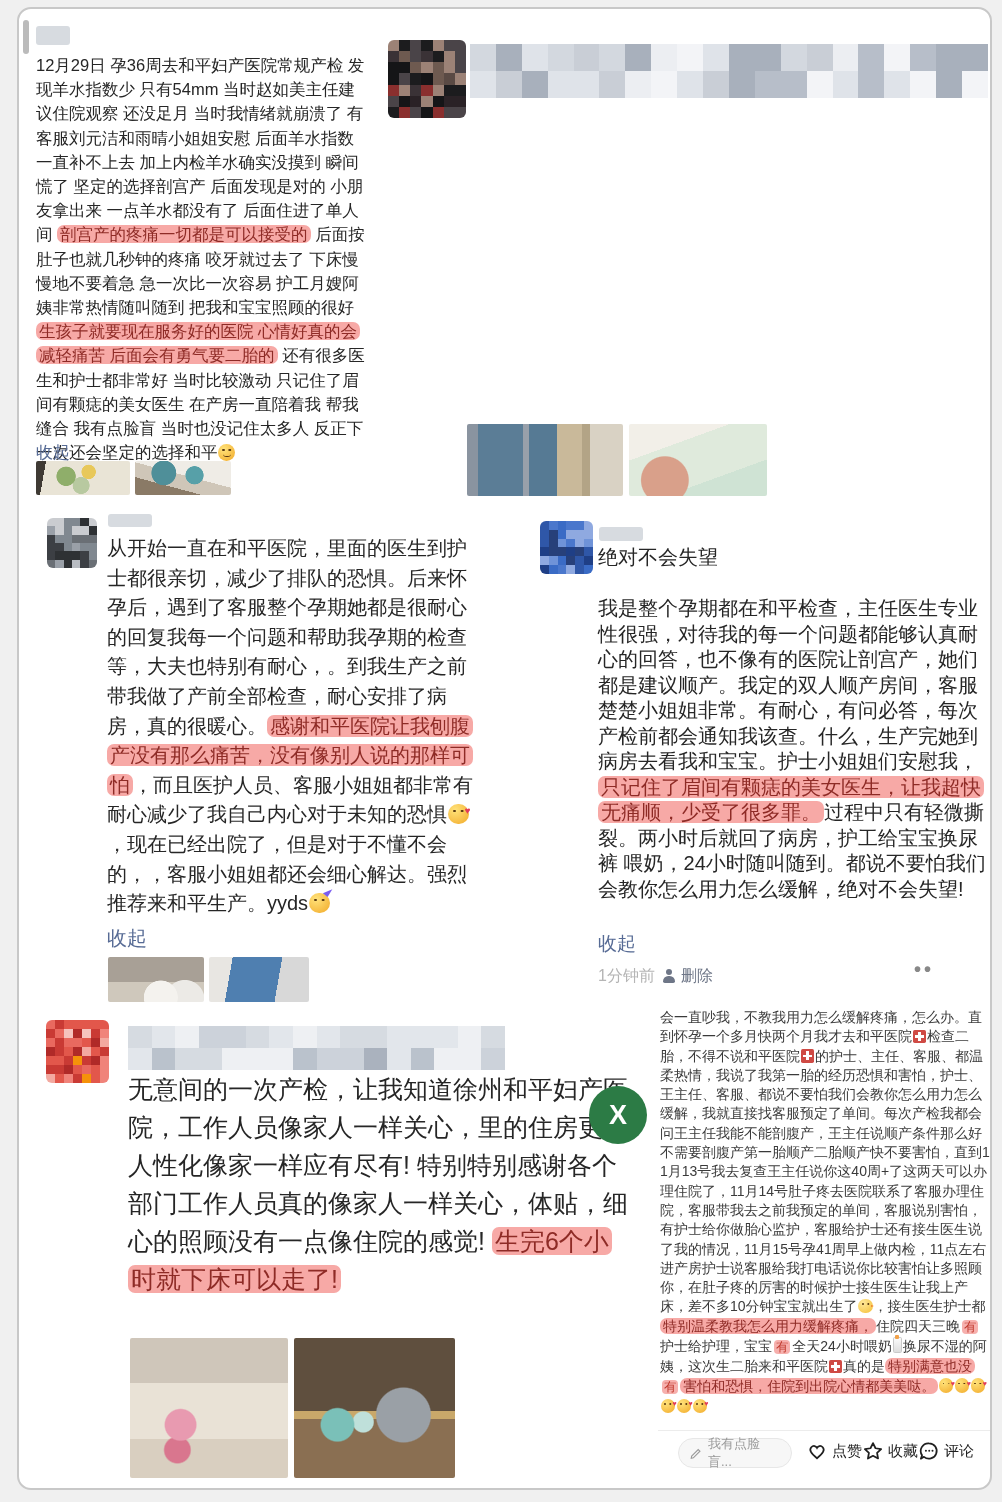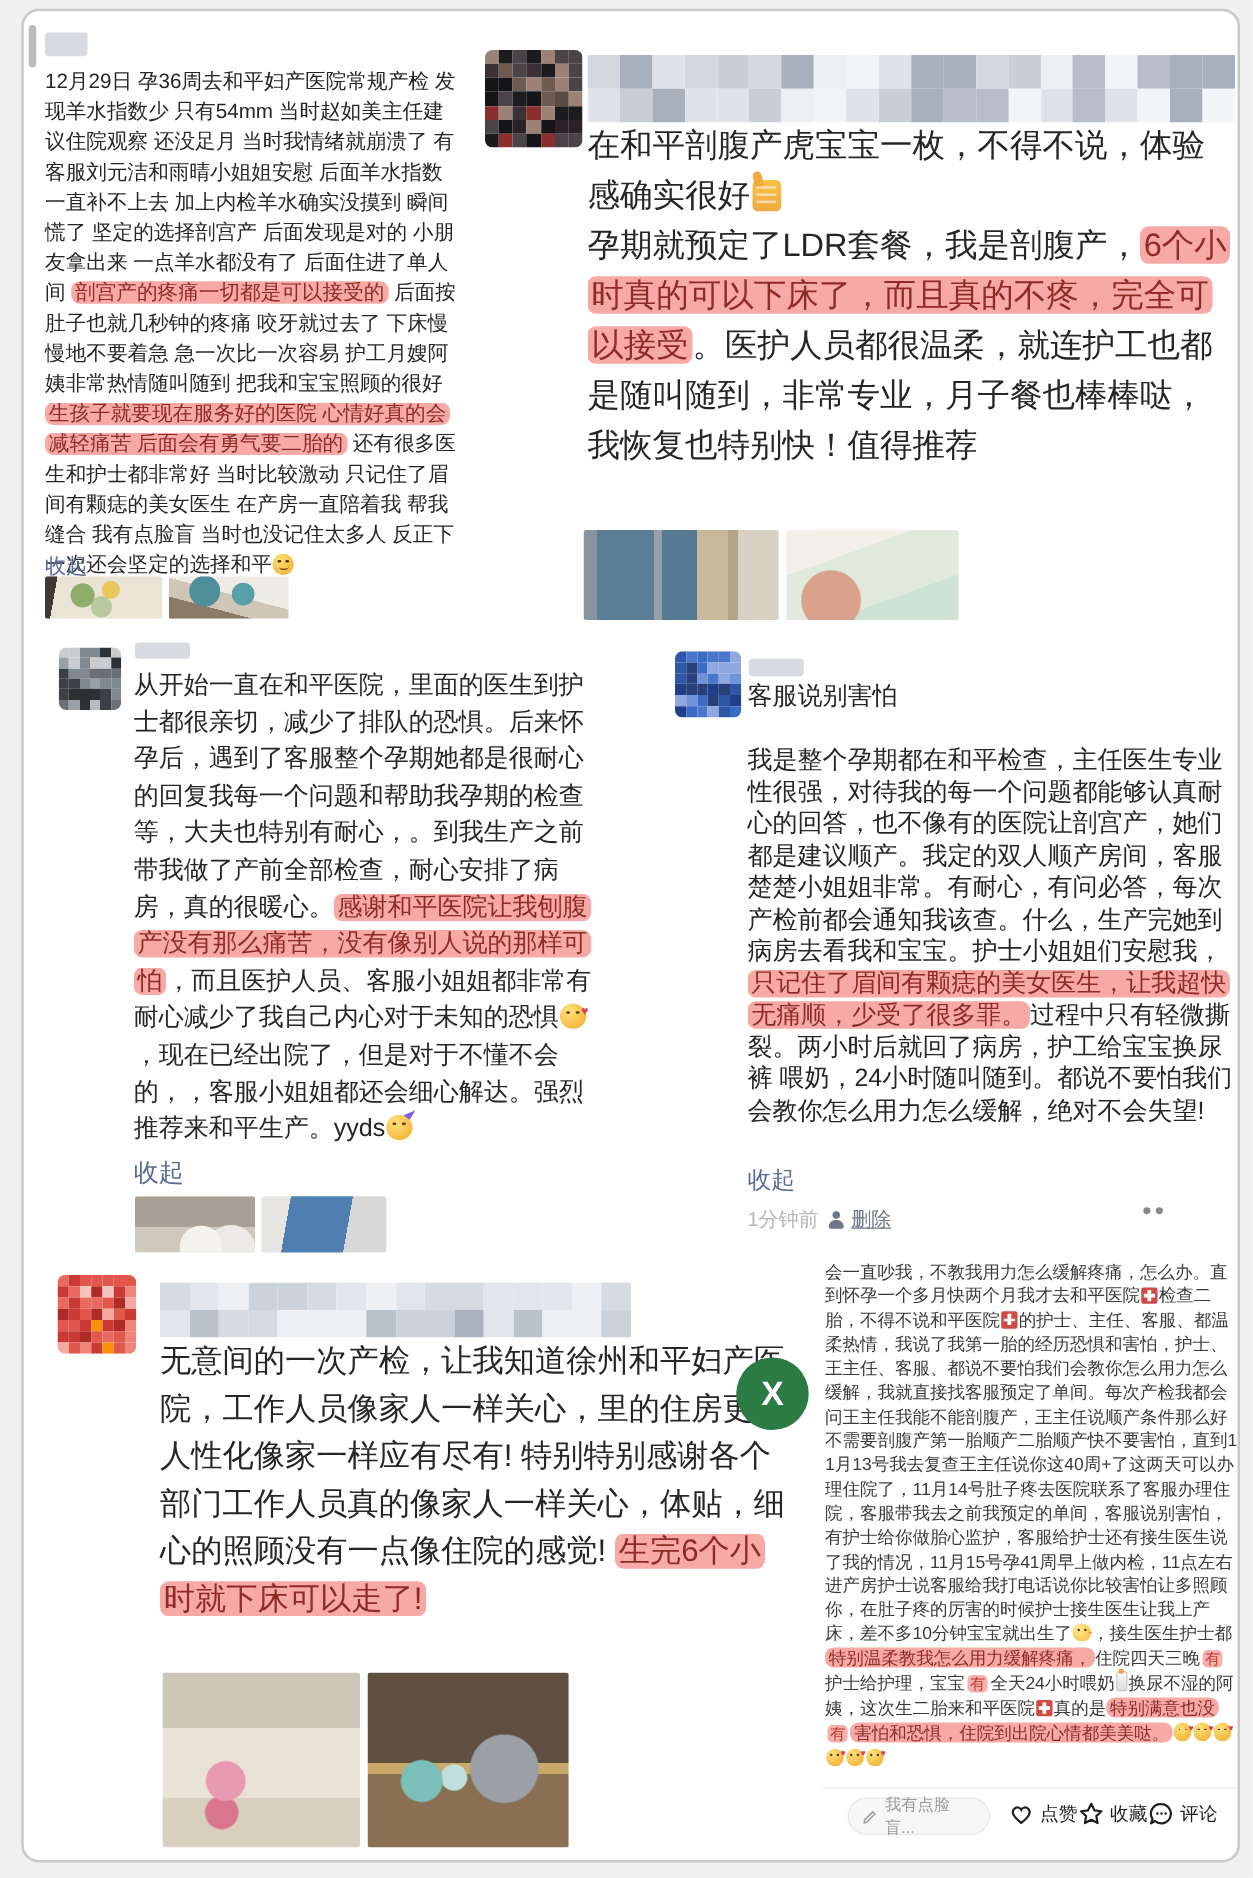--- a/index.html
+++ b/index.html
@@ -45,21 +45,21 @@
   #r1-collapse{left:36px;top:441px;font-size:17px;}
   #r2-text{left:470px;top:96px;width:517px;font-size:26px;line-height:40px;}
   #r3-text{left:107px;top:534px;width:375px;font-size:20px;line-height:29.6px;}
   #r3-collapse{left:107px;top:925px;font-size:20px;}
   #r4-text{left:598px;top:545px;width:390px;font-size:20px;line-height:25.5px;}
   #r4-collapse{left:598px;top:931px;font-size:19px;}
   #r5-text{left:128px;top:1070px;width:501px;font-size:25px;line-height:38px;}
   #r6-text{left:660px;top:1008px;width:331px;font-size:14px;line-height:19.3px;color:#3a3a3a;}
   
   #r4-time{left:598px;top:966px;font-size:16px;color:#b5b5b5;}
-  #r4-delete{left:662px;top:966px;font-size:16px;color:#6e7687;cursor:pointer;text-decoration:underline;}
+  #r4-delete{left:662px;top:966px;font-size:16px;color:#6e7687;cursor:pointer;}
   #r4-more{left:914px;top:958px;font-size:20px;color:#888;font-weight:bold;letter-spacing:3px;cursor:pointer;}
   .person-icon{position:relative;display:inline-block;width:14px;height:14px;margin-right:5px;vertical-align:-2px;}
   .person-icon::before{content:"";position:absolute;left:4px;top:0;width:6px;height:6px;border-radius:50%;background:#6e7687;}
   .person-icon::after{content:"";position:absolute;left:1px;top:7px;width:12px;height:7px;border-radius:6px 6px 2px 2px;background:#6e7687;}
   
   .photo{border-radius:2px;}
   #r1-p1{left:36px;top:461px;width:94px;height:34px;
      background:radial-gradient(circle at 32% 45%,#8fae6a 0 14%,transparent 15%),
 rad=ial;background-image:radial-gradient(circle at 32% 45%,#8fae6a 0 14%,transparent 15%),
      radial-gradient(circle at 56% 32%,#e8c85a 0 12%,transparent 13%),
@@ -211,21 +211,20 @@
       <div style="background: rgb(183, 190, 201);"></div>
       <div style="background: rgb(183, 190, 201);"></div>
       <div style="background: rgb(243, 244, 247);"></div>
       <div style="background: rgb(223, 227, 233);"></div>
       <div style="background: rgb(183, 190, 201);"></div>
       <div style="background: rgb(223, 227, 233);"></div>
       <div style="background: rgb(243, 244, 247);"></div>
       <div style="background: rgb(168, 176, 188);"></div>
       <div style="background: rgb(243, 244, 247);"></div>
     </div>
-  <div class="abs txt" id="r2-text"><span>在和平剖腹产虎宝宝一枚，不得不说，体验感确实很好</span><span class="emo emo-thumb"></span><br><span>孕期就预定了LDR套餐，我是剖腹产，</span><span class="seg-hl">6个小时真的可以下床了，而且真的不疼，完全可以接受</span><span>。医护人员都很温柔，就连护工也都是随叫随到，非常专业，月子餐也棒棒哒，我恢复也特别快！值得推荐</span></div>
   <div class="abs photo" id="r2-p1"></div>
   <div class="abs photo" id="r2-p2"></div>
 
   <div class="abs mosaic rounded" id="r3-avatar" style="display: grid; grid-template-columns: repeat(6, 1fr); grid-template-rows: repeat(6, 1fr);">
       <div style="background: rgb(202, 204, 208);"></div>
       <div style="background: rgb(202, 204, 208);"></div>
       <div style="background: rgb(128, 136, 144);"></div>
       <div style="background: rgb(128, 136, 144);"></div>
       <div style="background: rgb(46, 49, 52);"></div>
       <div style="background: rgb(202, 204, 208);"></div>
@@ -298,21 +297,21 @@
       <div style="background: rgb(47, 87, 168);"></div>
       <div style="background: rgb(31, 63, 134);"></div>
       <div style="background: rgb(31, 63, 134);"></div>
       <div style="background: rgb(58, 107, 197);"></div>
       <div style="background: rgb(74, 119, 204);"></div>
       <div style="background: rgb(143, 169, 224);"></div>
       <div style="background: rgb(47, 87, 168);"></div>
       <div style="background: rgb(58, 107, 197);"></div>
     </div>
   <div class="abs chip" id="r4-chip"></div>
-  <div class="abs txt" id="r4-text"><span>客服说别害怕</span><br><br><span>我是整个孕期都在和平检查，主任医生专业性很强，对待我的每一个问题都能够认真耐心的回答，也不像有的医院让剖宫产，她们都是建议顺产。我定的双人顺产房间，客服楚楚小姐姐非常。有耐心，有问必答，每次产检前都会通知我该查。什么，生产完她到病房去看我和宝宝。护士小姐姐们安慰我，</span><span class="seg-hl">只记住了眉间有颗痣的美女医生，让我超快无痛顺，少受了很多罪。</span><span>过程中只有轻微撕裂。两小时后就回了病房，护工给宝宝换尿裤 喂奶，24小时随叫随到。都说不要怕我们会教你怎么用力怎么缓解，绝对不会失望!</span></div>
+  <div class="abs txt" id="r4-text"><span>绝对不会失望</span><br><br><span>我是整个孕期都在和平检查，主任医生专业性很强，对待我的每一个问题都能够认真耐心的回答，也不像有的医院让剖宫产，她们都是建议顺产。我定的双人顺产房间，客服楚楚小姐姐非常。有耐心，有问必答，每次产检前都会通知我该查。什么，生产完她到病房去看我和宝宝。护士小姐姐们安慰我，</span><span class="seg-hl">只记住了眉间有颗痣的美女医生，让我超快无痛顺，少受了很多罪。</span><span>过程中只有轻微撕裂。两小时后就回了病房，护工给宝宝换尿裤 喂奶，24小时随叫随到。都说不要怕我们会教你怎么用力怎么缓解，绝对不会失望!</span></div>
   <div class="abs link" id="r4-collapse">收起</div>
   <div class="abs" id="r4-time">1分钟前</div>
   <div class="abs" id="r4-delete"><span class="person-icon"></span><span>删除</span></div>
   <div class="abs" id="r4-more">••</div>
 
   <div class="abs mosaic rounded" id="r5-avatar" style="display: grid; grid-template-columns: repeat(7, 1fr); grid-template-rows: repeat(7, 1fr);">
       <div style="background: rgb(233, 105, 95);"></div>
       <div style="background: rgb(201, 58, 52);"></div>
       <div style="background: rgb(226, 87, 75);"></div>
       <div style="background: rgb(226, 87, 75);"></div>

